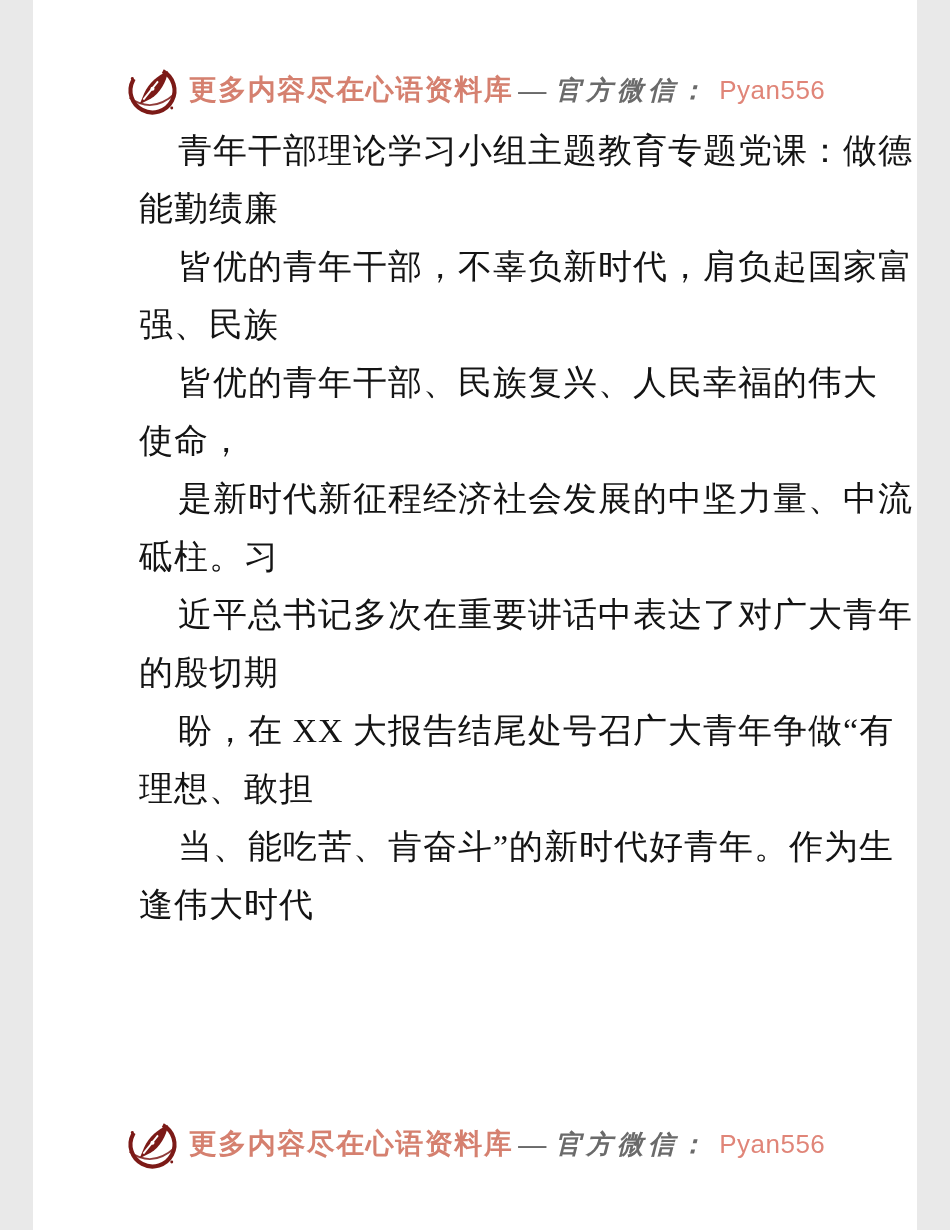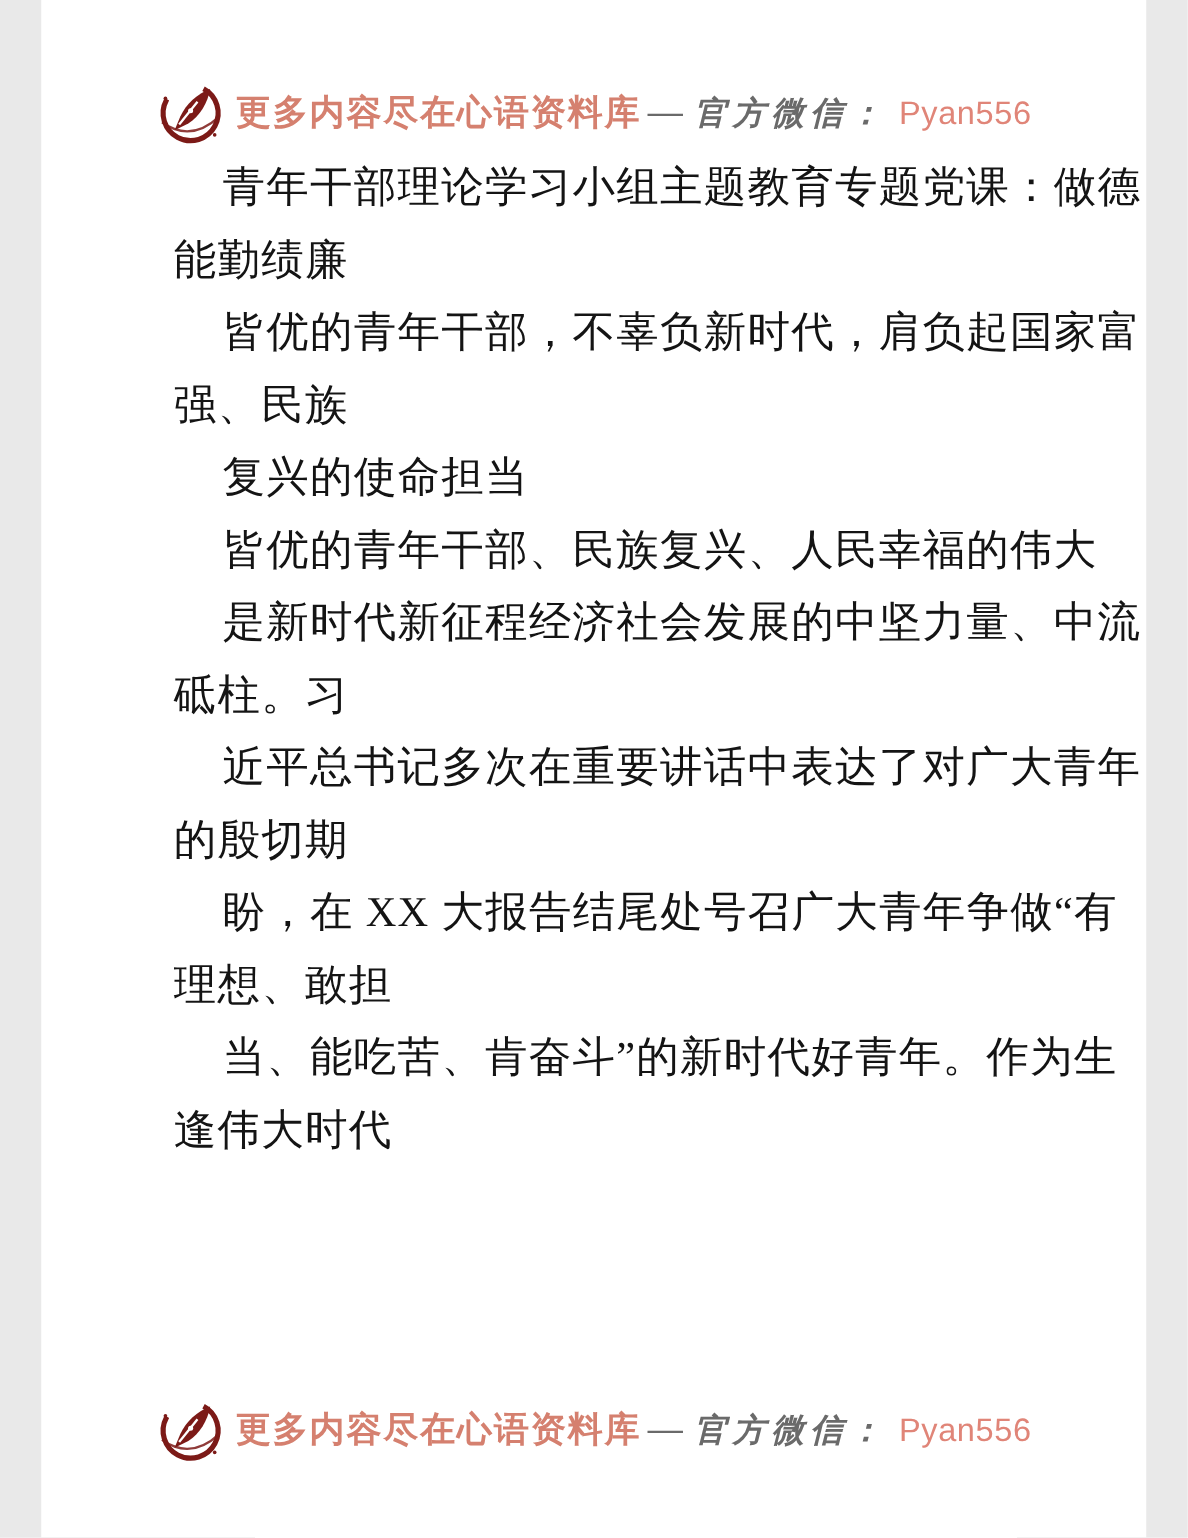--- a/index.html
+++ b/index.html
@@ -74,22 +74,22 @@
       <span class="wm-dash">—</span>
       <span class="wm-label">官方微信：</span>
       <span class="wm-account">Pyan556</span>
   </div>
 
   <div class="doc-body">
     <div class="line indent">青年干部理论学习小组主题教育专题党课：做德</div>
     <div class="line">能勤绩廉</div>
     <div class="line indent">皆优的青年干部，不辜负新时代，肩负起国家富</div>
     <div class="line">强、民族</div>
-    <div class="line indent">复兴的使命担当</div>
     <div class="line indent">皆优的青年干部、民族复兴、人民幸福的伟大</div>
+    <div class="line">使命，</div>
     <div class="line indent">是新时代新征程经济社会发展的中坚力量、中流</div>
     <div class="line">砥柱。习</div>
     <div class="line indent">近平总书记多次在重要讲话中表达了对广大青年</div>
     <div class="line">的殷切期</div>
     <div class="line indent">盼，在 XX 大报告结尾处号召广大青年争做“有</div>
     <div class="line">理想、敢担</div>
     <div class="line indent">当、能吃苦、肯奋斗”的新时代好青年。作为生</div>
     <div class="line">逢伟大时代</div>
   </div>
 

